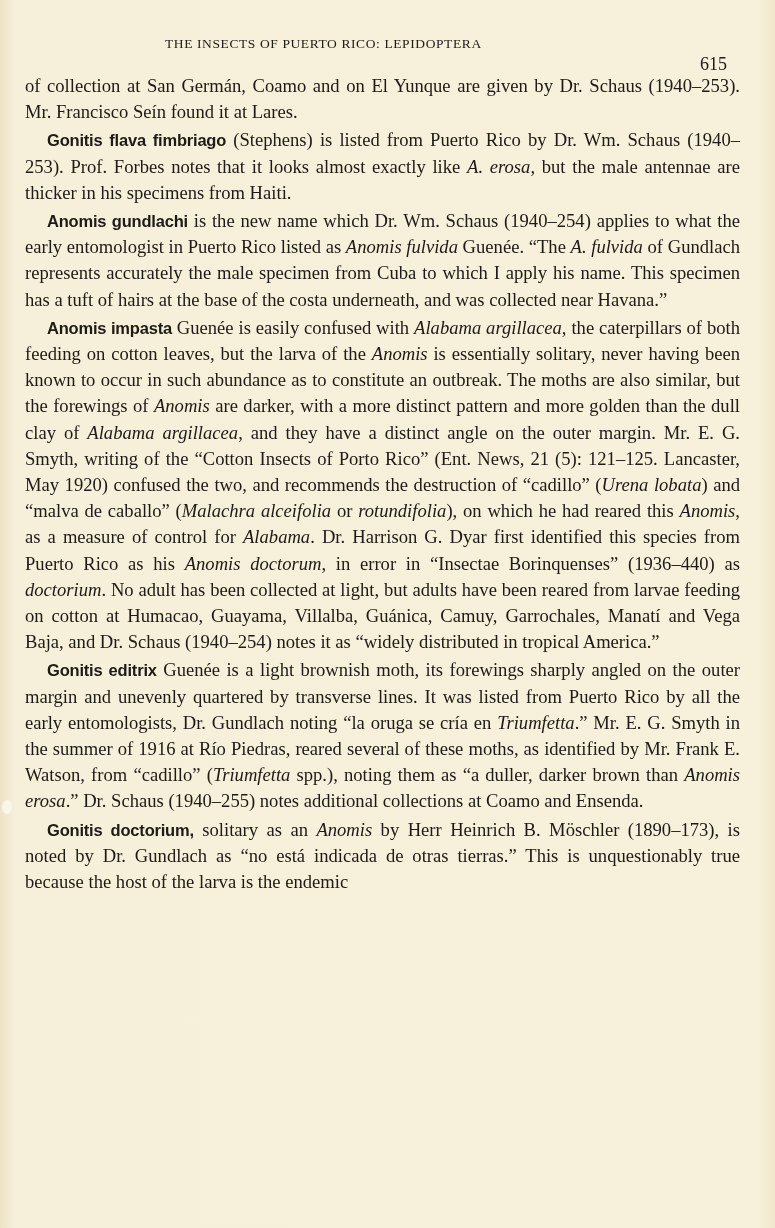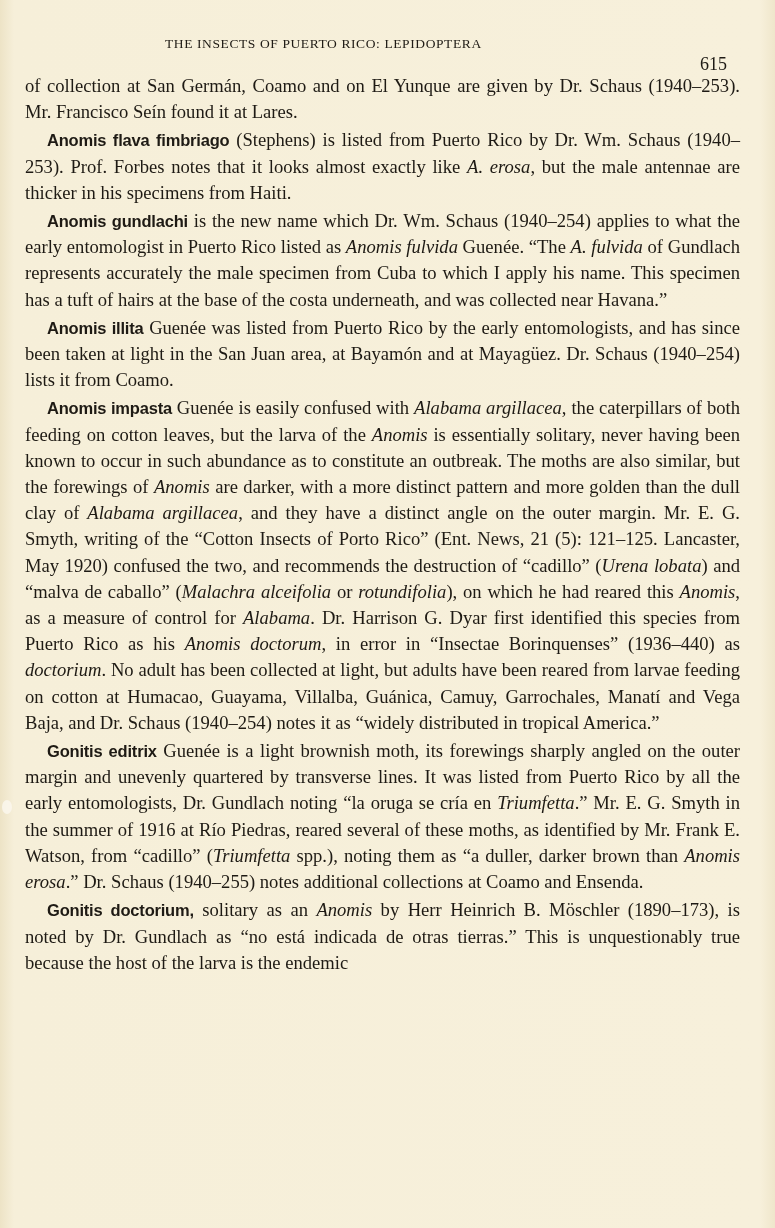--- a/index.html
+++ b/index.html
@@ -45,22 +45,21 @@
 <body>
 
 <div class="page">
   <div class="header">
     <span class="running-head">THE INSECTS OF PUERTO RICO: LEPIDOPTERA</span>
     <span class="page-number">615</span>
   </div>
 
   <div class="body">
     <p class="para"><span>of collection at San Germán, Coamo and on El Yunque are given by Dr. Schaus (1940–253).  Mr. Francisco Seín found it at Lares.</span></p>
-    <p class="para indent gap"><span class="taxon">Anomis flava fimbriago</span><span> (Stephens) is listed from Puerto Rico by Dr. Wm. Schaus (1940–253).  Prof. Forbes notes that it looks almost exactly like </span><i>A. erosa</i><span>, but the male antennae are thicker in his specimens from Haiti.</span></p>
+    <p class="para indent gap"><span class="taxon">Gonitis flava fimbriago</span><span> (Stephens) is listed from Puerto Rico by Dr. Wm. Schaus (1940–253).  Prof. Forbes notes that it looks almost exactly like </span><i>A. erosa</i><span>, but the male antennae are thicker in his specimens from Haiti.</span></p>
     <p class="para indent gap"><span class="taxon">Anomis gundlachi</span><span> is the new name which Dr. Wm. Schaus (1940–254) applies to what the early entomologist in Puerto Rico listed as </span><i>Anomis fulvida</i><span> Guenée.  “The </span><i>A. fulvida</i><span> of Gundlach represents accurately the male specimen from Cuba to which I apply his name.  This specimen has a tuft of hairs at the base of the costa underneath, and was collected near Havana.”</span></p>
-    <p class="para indent gap"><span class="taxon">Anomis illita</span><span> Guenée was listed from Puerto Rico by the early entomologists, and has since been taken at light in the San Juan area, at Bayamón and at Mayagüez.  Dr. Schaus (1940–254) lists it from Coamo.</span></p>
     <p class="para indent gap"><span class="taxon">Anomis impasta</span><span> Guenée is easily confused with </span><i>Alabama argillacea</i><span>, the caterpillars of both feeding on cotton leaves, but the larva of the </span><i>Anomis</i><span> is essentially solitary, never having been known to occur in such abundance as to constitute an outbreak.  The moths are also similar, but the forewings of </span><i>Anomis</i><span> are darker, with a more distinct pattern and more golden than the dull clay of </span><i>Alabama argillacea</i><span>, and they have a distinct angle on the outer margin.  Mr. E. G. Smyth, writing of the “Cotton Insects of Porto Rico” (Ent. News, 21 (5): 121–125.  Lancaster, May 1920) confused the two, and recommends the destruction of “cadillo” (</span><i>Urena lobata</i><span>) and “malva de caballo” (</span><i>Malachra alceifolia</i><span> or </span><i>rotundifolia</i><span>), on which he had reared this </span><i>Anomis</i><span>, as a measure of control for </span><i>Alabama</i><span>.  Dr. Harrison G. Dyar first identified this species from Puerto Rico as his </span><i>Anomis doctorum</i><span>, in error in “Insectae Borinquenses” (1936–440) as </span><i>doctorium</i><span>.  No adult has been collected at light, but adults have been reared from larvae feeding on cotton at Humacao, Guayama, Villalba, Guánica, Camuy, Garrochales, Manatí and Vega Baja, and Dr. Schaus (1940–254) notes it as “widely distributed in tropical America.”</span></p>
     <p class="para indent gap"><span class="taxon">Gonitis editrix</span><span> Guenée is a light brownish moth, its forewings sharply angled on the outer margin and unevenly quartered by transverse lines. It was listed from Puerto Rico by all the early entomologists, Dr. Gundlach noting “la oruga se cría en </span><i>Triumfetta</i><span>.”  Mr. E. G. Smyth in the summer of 1916 at Río Piedras, reared several of these moths, as identified by Mr. Frank E. Watson, from “cadillo” (</span><i>Triumfetta</i><span> spp.), noting them as “a duller, darker brown than </span><i>Anomis erosa</i><span>.”  Dr. Schaus (1940–255) notes additional collections at Coamo and Ensenda.</span></p>
     <p class="para indent gap"><span class="taxon">Gonitis doctorium,</span><span> solitary as an </span><i>Anomis</i><span> by Herr Heinrich B. Möschler (1890–173), is noted by Dr. Gundlach as “no está indicada de otras tierras.” This is unquestionably true because the host of the larva is the endemic</span></p>
   </div>
 
   <div class="blemish"></div>
 </div>
 
 </body></html>

